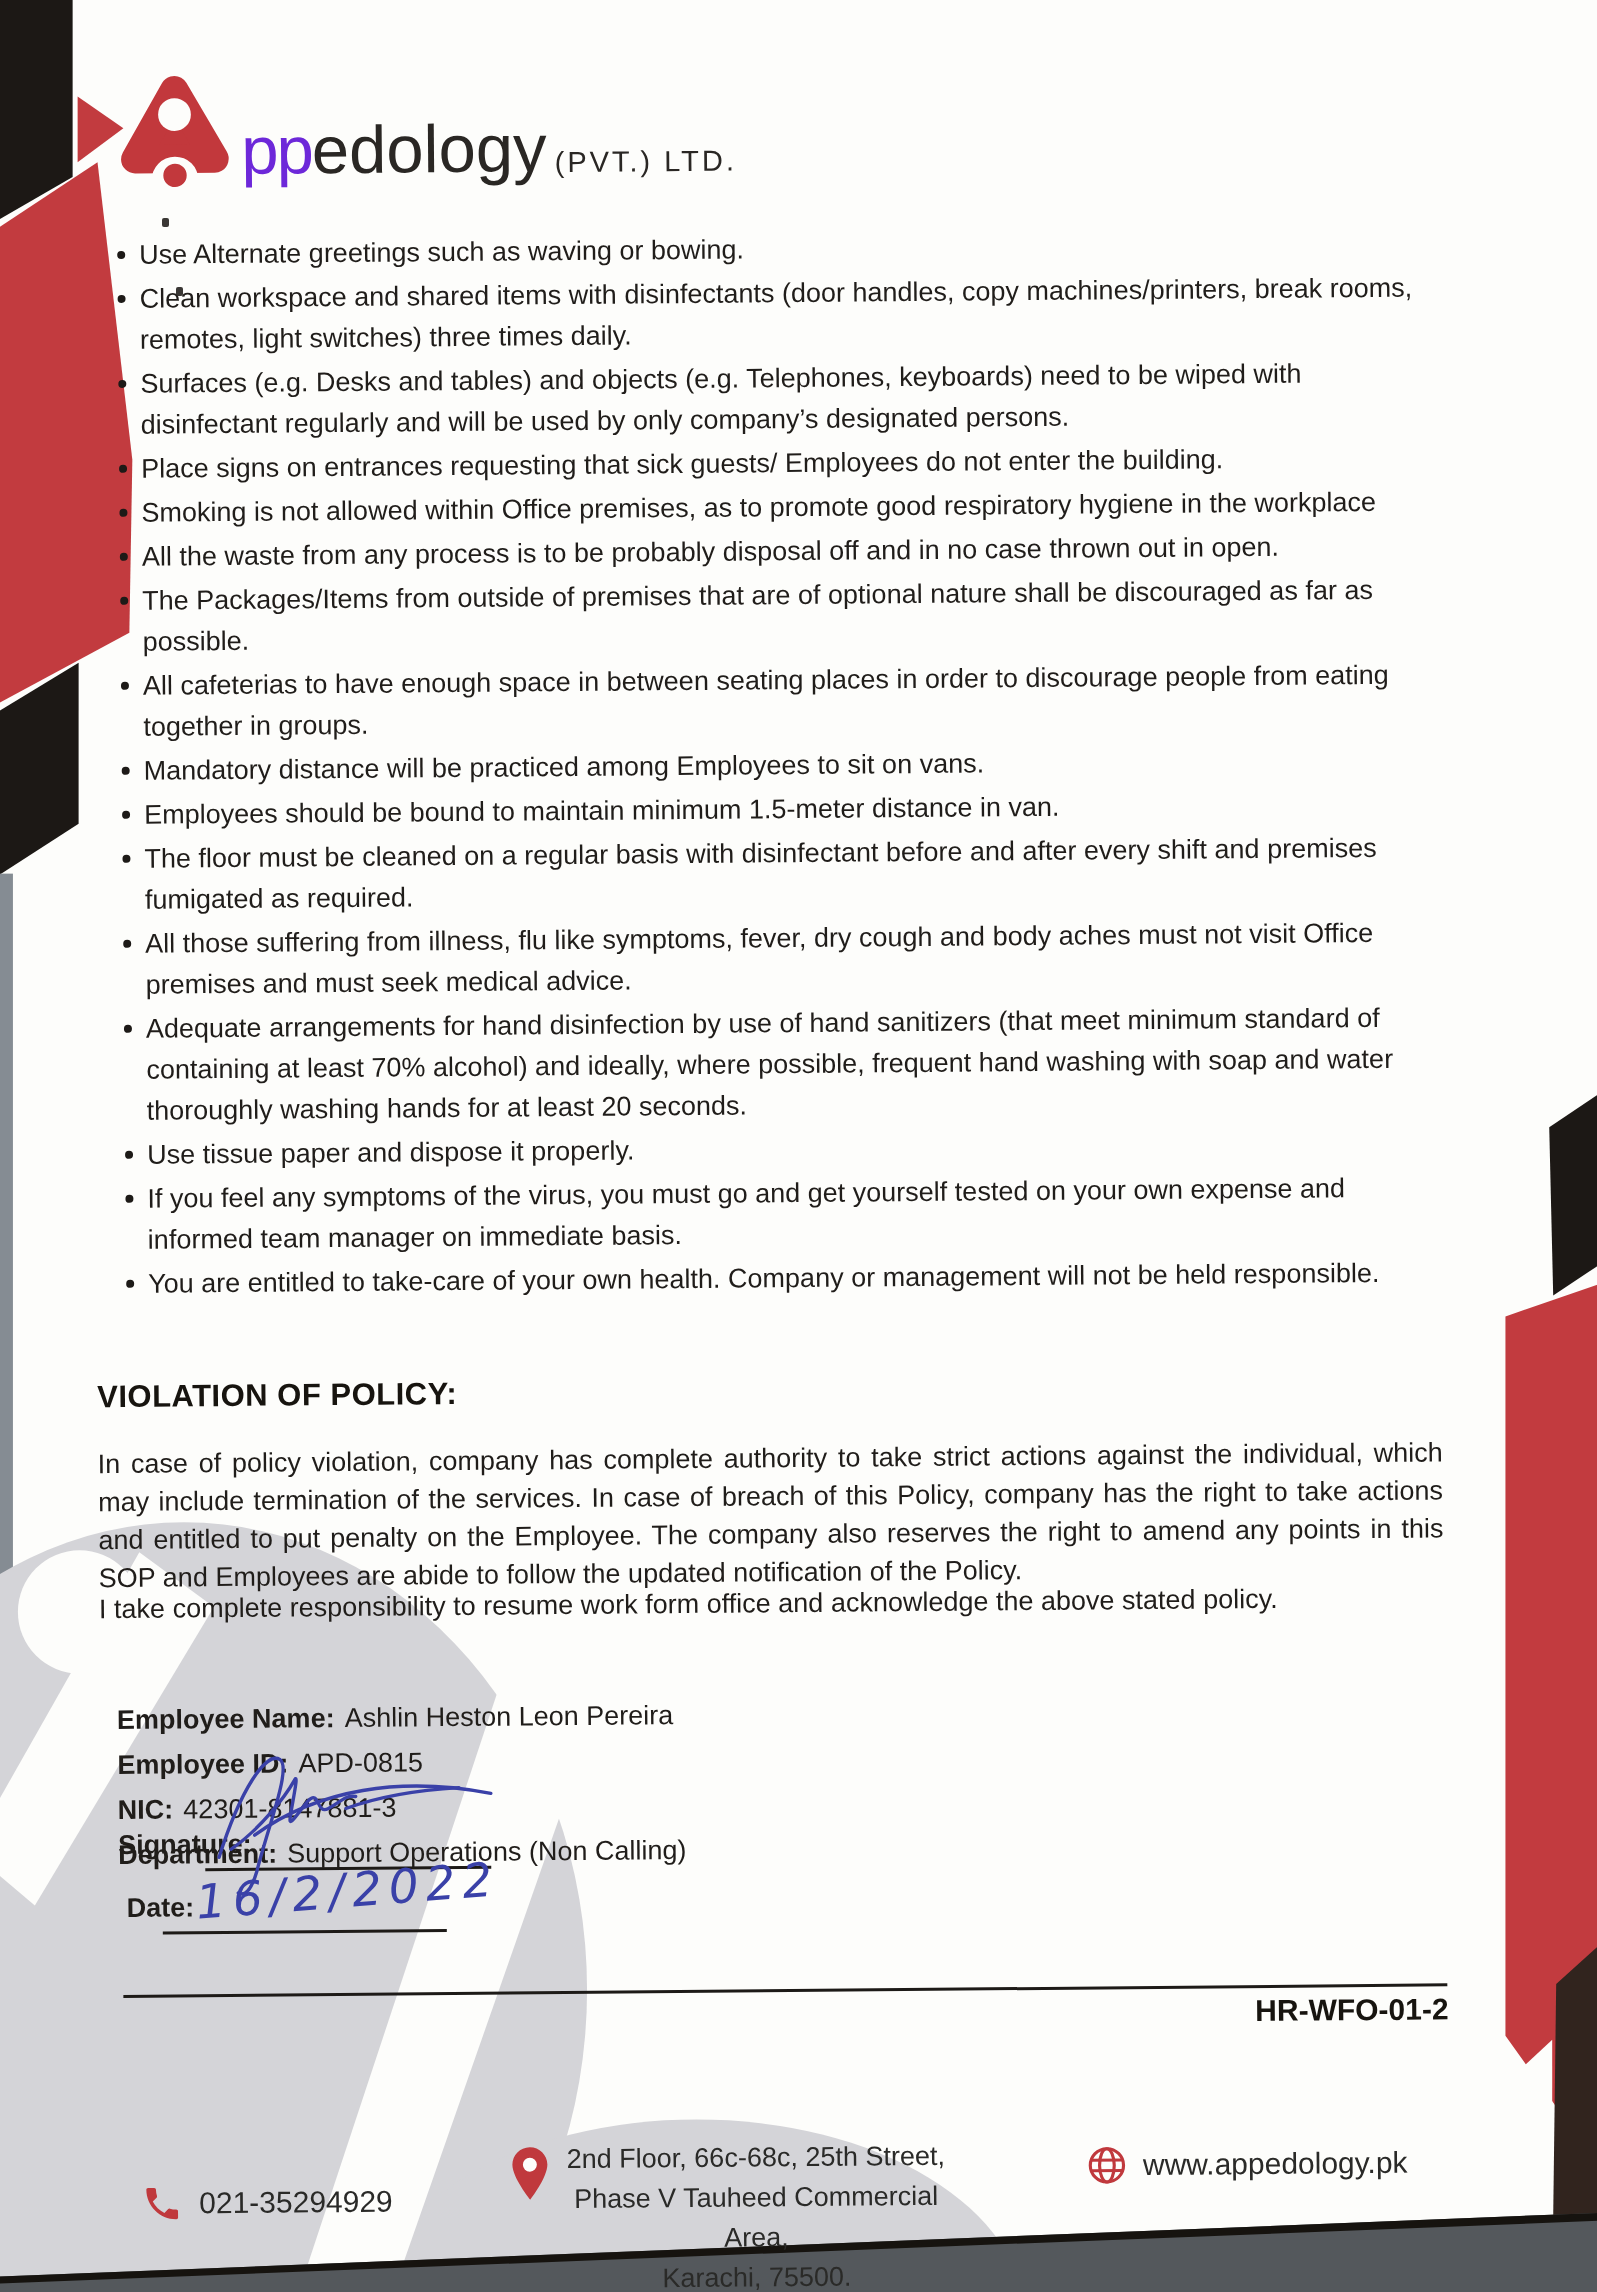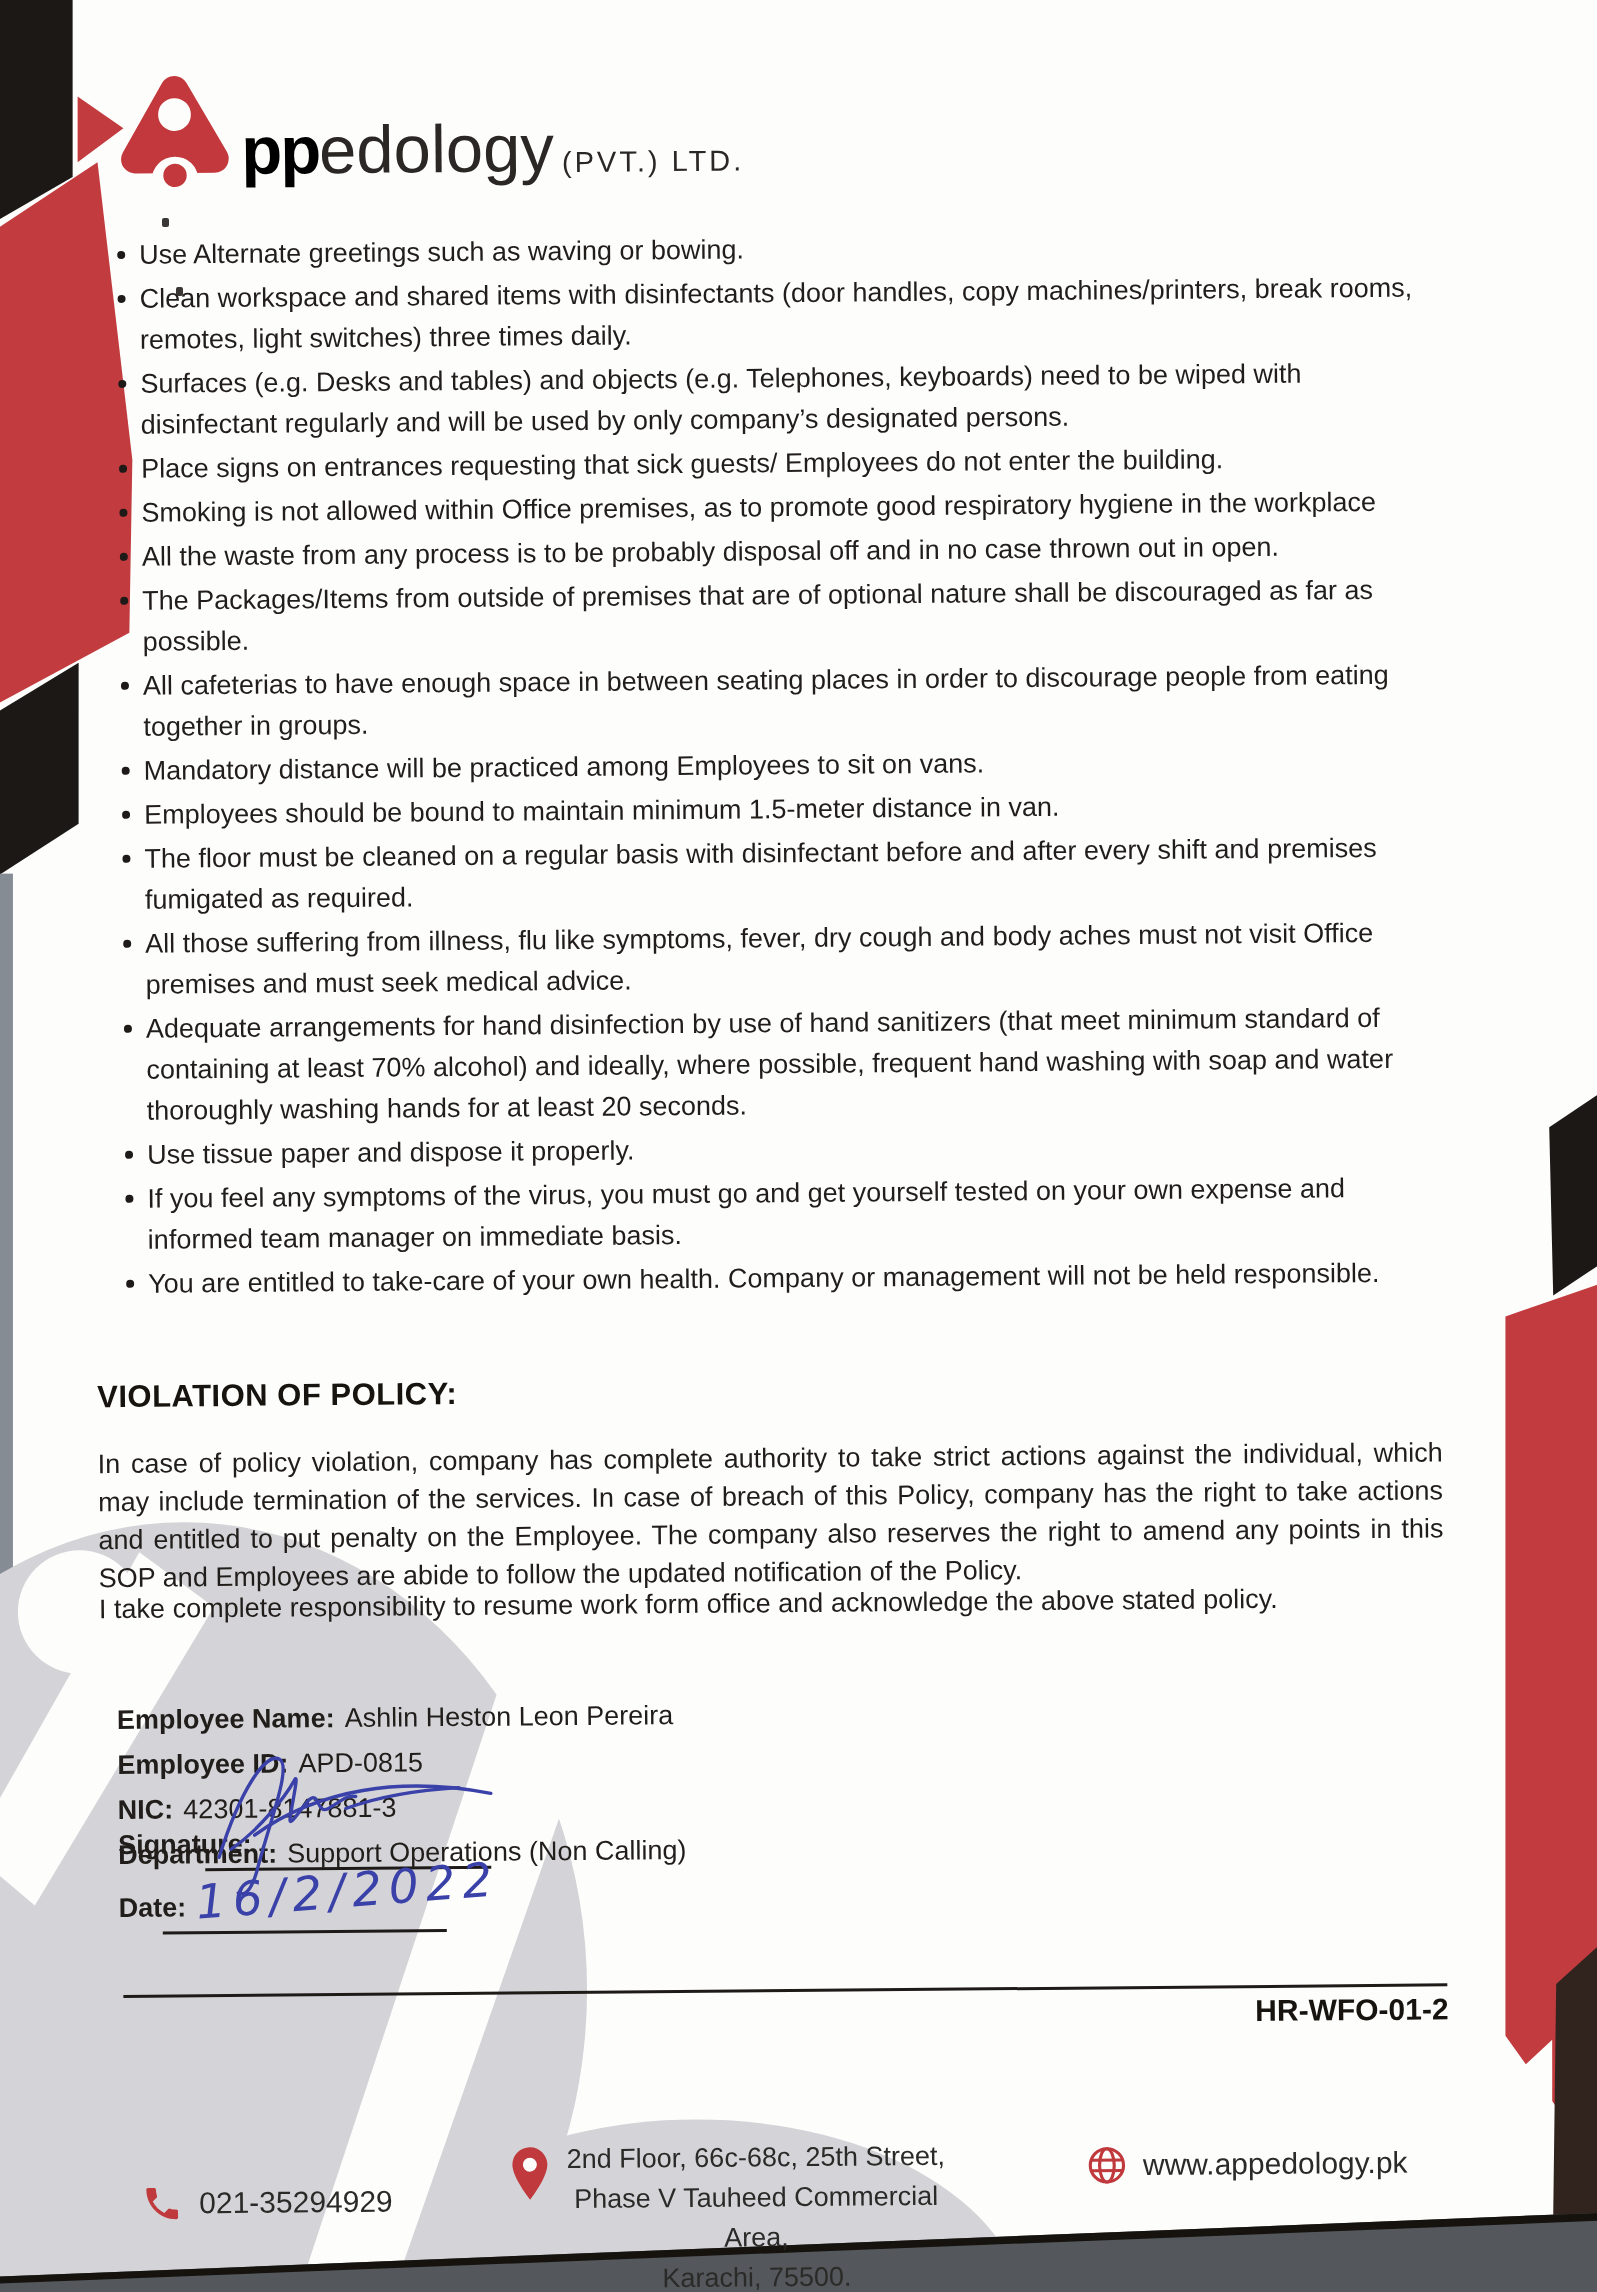--- a/index.html
+++ b/index.html
@@ -12,21 +12,21 @@
   #decor{position:absolute;inset:0;z-index:0;}
   .speck{position:absolute;width:7px;height:9px;background:#3a3734;border-radius:2px;z-index:1;}
   #content{
     position:absolute;inset:0;z-index:2;
     transform:rotate(-0.5deg);transform-origin:50% 50%;
   }
   
   .logo{position:absolute;left:125px;top:62px;display:flex;align-items:flex-end;}
   .logo-mark{width:117px;height:127px;flex:0 0 auto;}
   .wordmark{display:flex;align-items:flex-end;margin-left:8px;line-height:1;padding-bottom:10px;}
-  .wm-pp{font-size:67px;font-weight:bold;letter-spacing:-2px;color:#000000;}
+  .wm-pp{font-size:67px;font-weight:normal;letter-spacing:-2px;color:#6d28d9;}
   .wm-edology{font-size:67px;font-weight:normal;letter-spacing:0px;color:#2a2724;}
   .wm-suffix{font-size:29px;font-weight:500;letter-spacing:3px;color:#2a2724;margin-left:8px;margin-bottom:4px;}
   
   ul.bullets{
     position:absolute;left:147px;top:229px;width:1294px;margin:0;padding:0;
     list-style:none;font-size:27px;line-height:41px;
   }
   ul.bullets li{position:relative;margin:0 0 3px 0;padding-left:0;}
   ul.bullets li::before{
     content:"";position:absolute;left:-22px;top:16px;width:8px;height:8px;border-radius:50%;background:#1d1a17;
@@ -42,21 +42,21 @@
   }
   .ack-text{position:absolute;left:95px;top:1584px;width:1345px;margin:0;font-size:27px;line-height:38px;}
   
   .emp-block{position:absolute;left:112px;top:1692px;font-size:27px;line-height:45px;}
   .emp-row b{font-weight:bold;}
   .emp-row .val{margin-left:10px;}
   
   .sig-label{position:absolute;left:112px;top:1824px;font-size:27px;font-weight:bold;}
   .sig-line{position:absolute;left:199px;top:1863px;width:286px;height:3px;background:#1d1a17;}
   .signature-svg{position:absolute;left:191px;top:1733px;width:328px;height:159px;}
-  .date-label{position:absolute;left:112px;top:1887px;font-size:27px;font-weight:bold;}
+  .date-label{position:absolute;left:120px;top:1887px;font-size:27px;font-weight:bold;}
   .date-line{position:absolute;left:156px;top:1926px;width:284px;height:3px;background:#1d1a17;}
   .date-hand{
     position:absolute;left:189px;top:1859px;
     font-family:"DejaVu Sans","Liberation Sans",sans-serif;font-style:italic;
     font-size:47px;color:#3a41a8;letter-spacing:7px;transform:rotate(-4deg);white-space:nowrap;
   }
   
   .rule{position:absolute;left:116px;top:1989px;width:1324px;height:3px;background:#1d1a17;}
   .doc-code{position:absolute;left:1043px;top:1998px;width:398px;text-align:right;font-size:30px;font-weight:bold;color:#17140f;}
   

